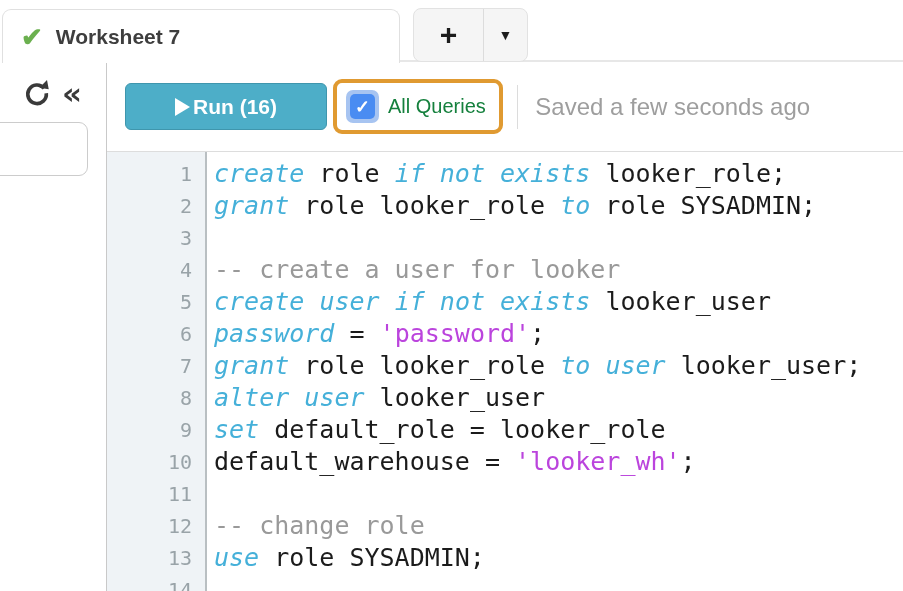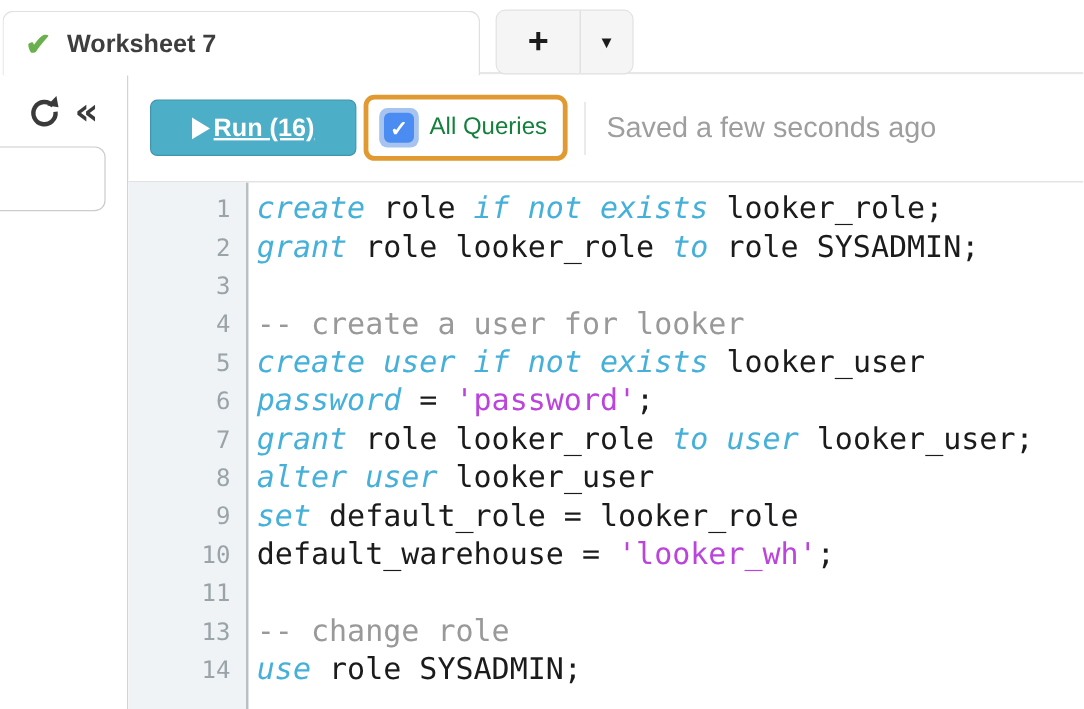--- a/index.html
+++ b/index.html
@@ -51,23 +51,23 @@
   }
   .sidebar-box {
     position:absolute; left:-18px; top:60px; width:106px; height:54px;
     background:#fff; border:1.5px solid #cccccc; border-radius:9px;
   }
 
   
   .main { position:absolute; left:107px; top:62px; right:0; bottom:0; display:flex; flex-direction:column; }
   .toolbar { height:89px; flex:none; display:flex; align-items:center; padding-left:18px; background:#fff; }
   .run-btn {
-    width:172px; height:47px; background:#4daec8; border:1px solid #3f96ad;
+    width:202px; height:47px; background:#4daec8; border:1px solid #3f96ad;
     border-radius:6px; color:#fff; font-weight:bold; font-size:21px;
-    display:flex; align-items:center; justify-content:center; gap:3px; cursor:pointer;text-decoration:underline;
+    display:flex; align-items:center; justify-content:center; gap:3px; cursor:pointer;
   }
   .play-icon {
     width:0; height:0; border-left:15px solid #fff;
     border-top:9px solid transparent; border-bottom:9px solid transparent;
   }
   .annotation-box {
     margin-left:6px; height:55px; border:4.5px solid #e09a31; border-radius:9px;
     display:flex; align-items:center; gap:9px; padding:0 13px 0 9px;
   }
   .checkbox-outer {
@@ -162,20 +162,21 @@
           <div class="ln">2</div>
           <div class="ln">3</div>
           <div class="ln">4</div>
           <div class="ln">5</div>
           <div class="ln">6</div>
           <div class="ln">7</div>
           <div class="ln">8</div>
           <div class="ln">9</div>
           <div class="ln">10</div>
           <div class="ln">11</div>
+          <div class="ln">12</div>
           <div class="ln">13</div>
           <div class="ln">14</div>
         </div>
       <div class="code" id="code-lines"><div class="cl"><span class="tok-k">create</span><span class="tok-p"> role </span><span class="tok-k">if</span><span class="tok-p"> </span><span class="tok-k">not</span><span class="tok-p"> </span><span class="tok-k">exists</span><span class="tok-p"> looker_role;</span></div><div class="cl"><span class="tok-k">grant</span><span class="tok-p"> role looker_role </span><span class="tok-k">to</span><span class="tok-p"> role SYSADMIN;</span></div><div class="cl"></div><div class="cl"><span class="tok-c">-- create a user for looker</span></div><div class="cl"><span class="tok-k">create</span><span class="tok-p"> </span><span class="tok-k">user</span><span class="tok-p"> </span><span class="tok-k">if</span><span class="tok-p"> </span><span class="tok-k">not</span><span class="tok-p"> </span><span class="tok-k">exists</span><span class="tok-p"> looker_user</span></div><div class="cl"><span class="tok-k">password</span><span class="tok-p"> = </span><span class="tok-s">'password'</span><span class="tok-p">;</span></div><div class="cl"><span class="tok-k">grant</span><span class="tok-p"> role looker_role </span><span class="tok-k">to</span><span class="tok-p"> </span><span class="tok-k">user</span><span class="tok-p"> looker_user;</span></div><div class="cl"><span class="tok-k">alter</span><span class="tok-p"> </span><span class="tok-k">user</span><span class="tok-p"> looker_user</span></div><div class="cl"><span class="tok-k">set</span><span class="tok-p"> default_role = looker_role</span></div><div class="cl"><span class="tok-p">default_warehouse = </span><span class="tok-s">'looker_wh'</span><span class="tok-p">;</span></div><div class="cl"></div><div class="cl"><span class="tok-c">-- change role</span></div><div class="cl"><span class="tok-k">use</span><span class="tok-p"> role SYSADMIN;</span></div><div class="cl"></div></div>
     </div>
 
   </div>
 </div>
 
 </body></html>

